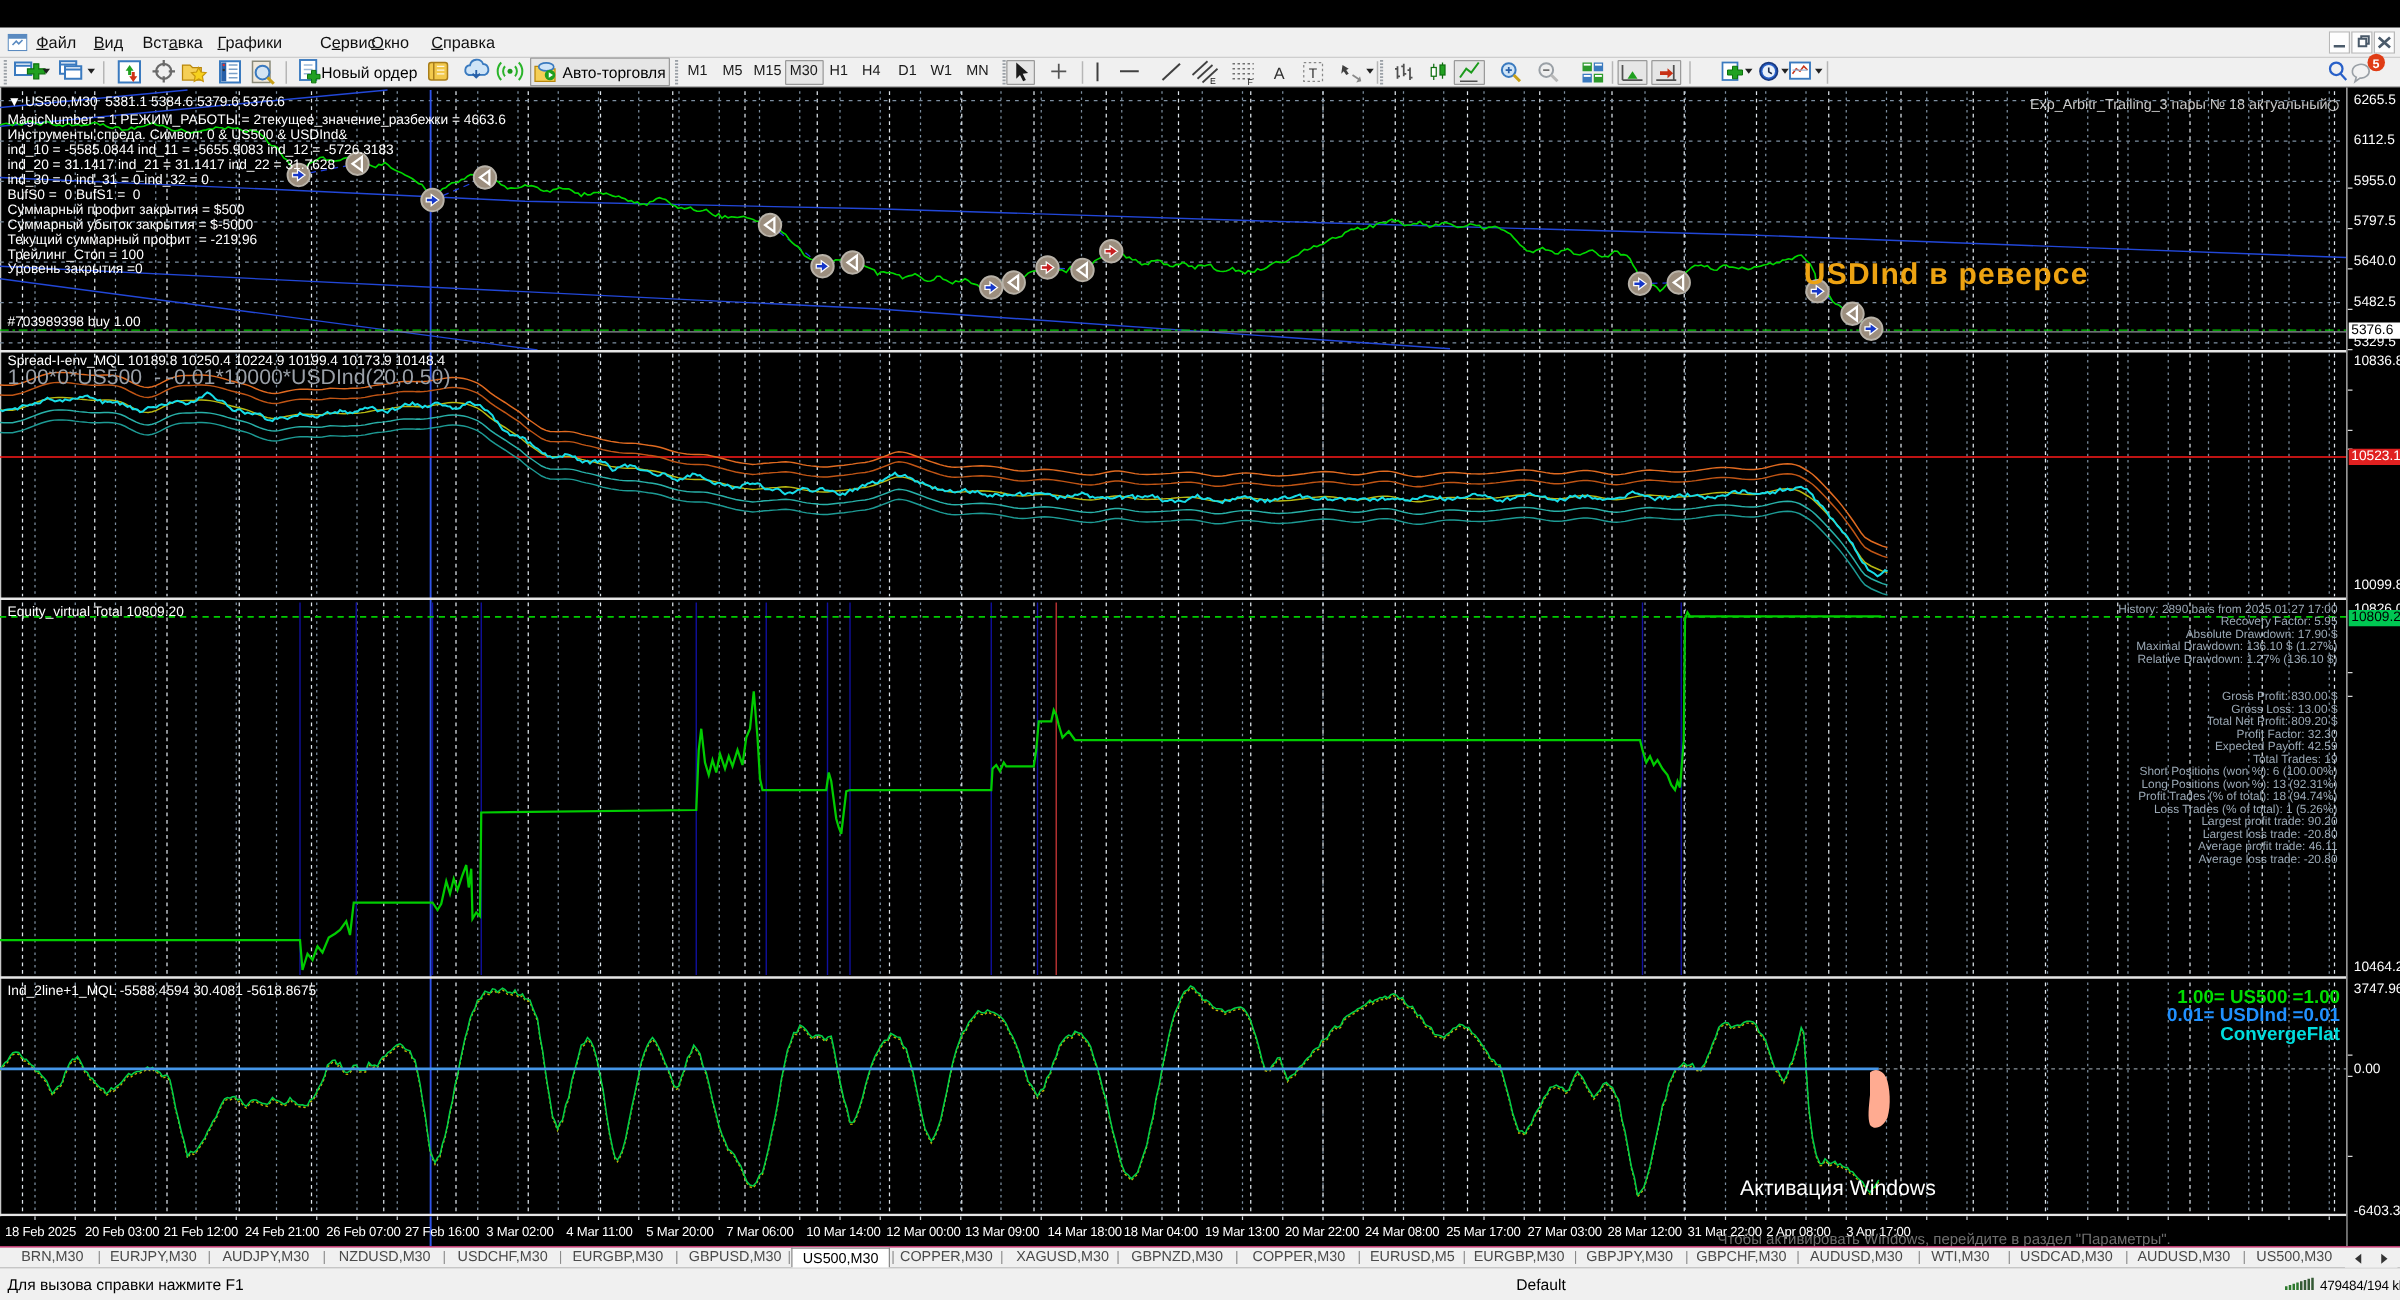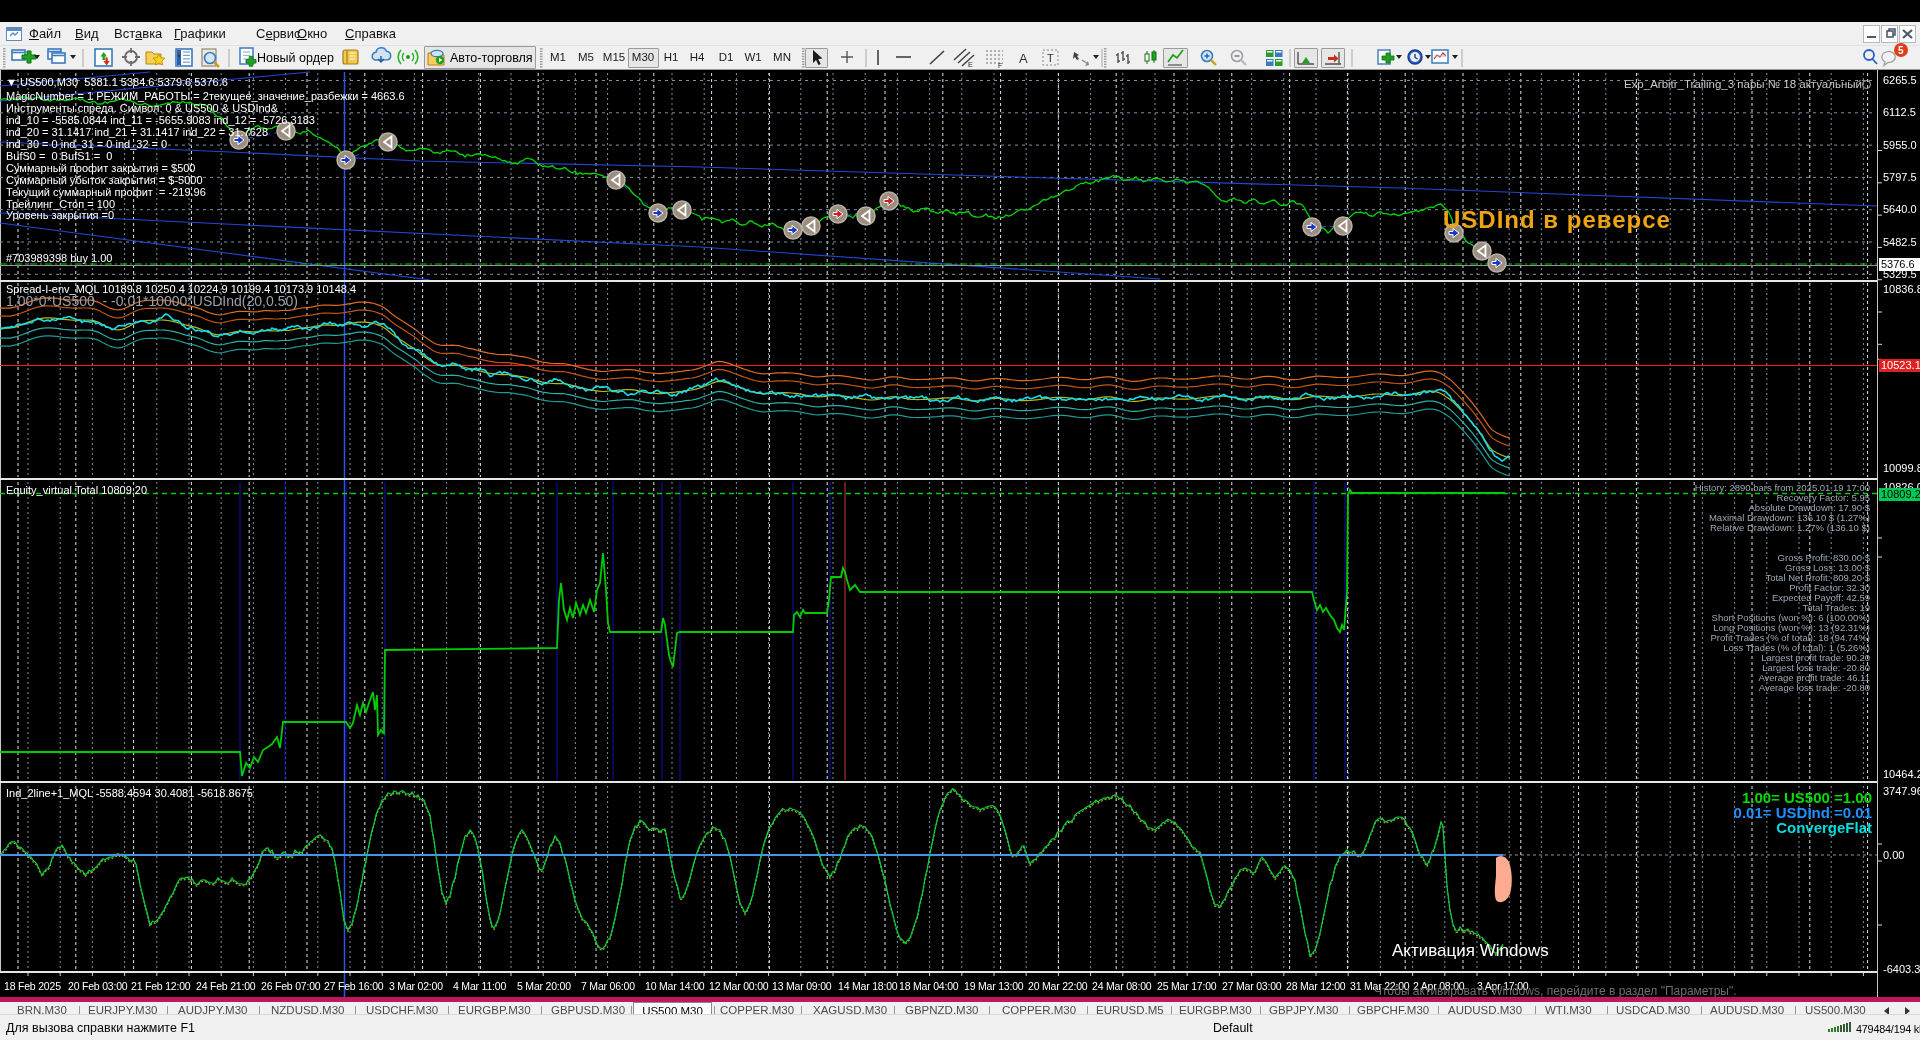--- a/index.html
+++ b/index.html
@@ -7,35 +7,35 @@
 #title .tt {position:absolute;left:26px;top:3px;font-size:12.5px;color:#000}
 #menubar {position:absolute;left:0;top:22px;width:1920px;height:24px;background:#f0f0f0;border-bottom:1px solid #e2e2e2}
 .mi {position:absolute;top:4px;font-size:13px;color:#111}
 #toolbar {position:absolute;left:0;top:46px;width:1920px;height:24px;background:#f0f0f0;border-bottom:1px solid #9a9a9a}
 #tbsvg {position:absolute;left:0;top:-46px;height:70px;width:1920px}
 .pressed {position:absolute;background:#e6e6e6;border:1px solid #9a9a9a;border-radius:1px}
 .tf {position:absolute;top:5px;width:28px;text-align:center;font-size:11.5px;color:#1a1a1a}
 .tblabel {position:absolute;top:4.5px;font-size:12.5px;color:#000}
 #chart {position:absolute;left:0;top:70px;width:1877px;height:927px;background:#000;border-left:1px solid #c8c8c8}
 .t {position:absolute;font-size:11px;line-height:13px;color:#fff;white-space:nowrap}
-.tg {position:absolute;font-size:14px;line-height:13px;color:#9aa0a8;white-space:nowrap}
+.tg {position:absolute;font-size:17px;line-height:13px;color:#9aa0a8;white-space:nowrap}
 .tg2 {position:absolute;font-size:11.5px;line-height:13px;color:#c8c8c8;white-space:nowrap}
 .ts {position:absolute;font-size:9.5px;line-height:10px;color:#9aa8b5;white-space:nowrap}
 .usdind {position:absolute;font-size:24px;font-weight:600;color:#eda312;white-space:nowrap;letter-spacing:1px}
 .big {position:absolute;font-size:15px;font-weight:bold;white-space:nowrap}
 .g1 {color:#00dd00} .b1 {color:#2090ff} .c1 {color:#00dddd}
 .wm1 {position:absolute;font-size:17px;color:#ffffff;white-space:nowrap}
 .wm2 {position:absolute;font-size:12px;color:#6f6f6f;white-space:nowrap}
 .psep {position:absolute;left:0;width:1877px;height:2px;background:#e6e6e6}
 #pscale {position:absolute;left:1877px;top:70px;width:43px;height:927px;background:#000;border-left:1px solid #c8c8c8}
 .pl {position:absolute;left:5px;font-size:11px;color:#fff;white-space:nowrap}
 .pbox {position:absolute;left:1px;width:42px;font-size:11px;height:13px;line-height:13px;padding-left:2px;white-space:nowrap;overflow:hidden}
 #taxis {position:absolute;left:0;top:973px;width:1877px;height:24px;background:#000}
 .tl {position:absolute;top:7px;font-size:10.5px;letter-spacing:-0.2px;color:#fff;white-space:nowrap}
-#tabs {position:absolute;left:0;top:997px;width:1920px;height:17px;background:#f0f0f0;border-top:5px solid #be185d}
+#tabs {position:absolute;left:0;top:997px;width:1920px;height:17px;background:#f0f0f0;border-top:1px solid #be185d}
 .tab {position:absolute;top:2px;font-size:11.5px;color:#4a4a4a;white-space:nowrap}
 .tabact {position:absolute;left:633px;top:0;width:79px;height:17px;background:#fff;border:1px solid #8a8a8a;border-bottom:none;text-align:center;font-size:11.5px;color:#000;padding-top:2px}
 .tsep {position:absolute;top:2px;font-size:11px;color:#8a8a8a}
 #status {position:absolute;left:0;top:1014px;width:1920px;height:26px;background:#f0f0f0;border-top:1px solid #d8d8d8}
 </style></head><body>
 <div id="root">
   <div id="menubar">
       <svg width="16" height="14" style="position:absolute;left:6px;top:5px">
         <rect x="0.5" y="0.5" width="15" height="13" fill="#fff" stroke="#5a8ac0"></rect>
         <rect x="0.5" y="0.5" width="15" height="3.5" fill="#5a8ac0"></rect>
@@ -342,21 +342,21 @@
     <div class="t" style="left:6px;top:185.60000000000002px;">Текущий суммарный профит&nbsp; = -219.96</div>
     <div class="t" style="left:6px;top:197.5px;">Трейлинг_Стоп = 100</div>
     <div class="t" style="left:6px;top:209.4px;">Уровень закрытия =0</div>
     <div class="t" style="left:6px;top:252px;">#703989398 buy 1.00</div>
     <div class="tg2" style="right:58px;top:78px;text-align:right;padding-left:46px;">Exp_Arbitr_Trailing_3 пары № 18 актуальный</div>
     <div style="position:absolute;left:1862px;top:80px;width:9px;height:9px;border:1px solid #b8b8b8;border-radius:50%"></div>
     <div class="usdind" style="left:1443px;top:206px;">USDInd в реверсе</div>
     <div class="t" style="left:6px;top:282.5px;">Spread-I-env_MQL 10189.8 10250.4 10224.9 10199.4 10173.9 10148.4</div>
     <div class="tg" style="left:6px;top:295px;">1.00*0*US500&nbsp; - -0.01*10000*USDInd(20,0.50)</div>
     <div class="t" style="left:6px;top:483.5px;">Equity_virtual Total 10809.20</div>
-    <div class="ts" style="right:50px;top:483.0px;text-align:right;">History: 2890 bars from 2025.01.19 17:00</div>
+    <div class="ts" style="right:50px;top:483.0px;text-align:right;">History: 2890 bars from 2025.01.27 17:00</div>
     <div class="ts" style="right:50px;top:493.0px;text-align:right;">Recovery Factor: 5.95</div>
     <div class="ts" style="right:50px;top:503.0px;text-align:right;">Absolute Drawdown: 17.90 $</div>
     <div class="ts" style="right:50px;top:513.0px;text-align:right;">Maximal Drawdown: 136.10 $ (1.27%)</div>
     <div class="ts" style="right:50px;top:523.0px;text-align:right;">Relative Drawdown: 1.27% (136.10 $)</div>
     <div class="ts" style="right:50px;top:553.0px;text-align:right;">Gross Profit: 830.00 $</div>
     <div class="ts" style="right:50px;top:563.0px;text-align:right;">Gross Loss: 13.00 $</div>
     <div class="ts" style="right:50px;top:573.0px;text-align:right;">Total Net Profit: 809.20 $</div>
     <div class="ts" style="right:50px;top:583.0px;text-align:right;">Profit Factor: 32.30</div>
     <div class="ts" style="right:50px;top:593.0px;text-align:right;">Expected Payoff: 42.59</div>
     <div class="ts" style="right:50px;top:603.0px;text-align:right;">Total Trades: 19</div>

